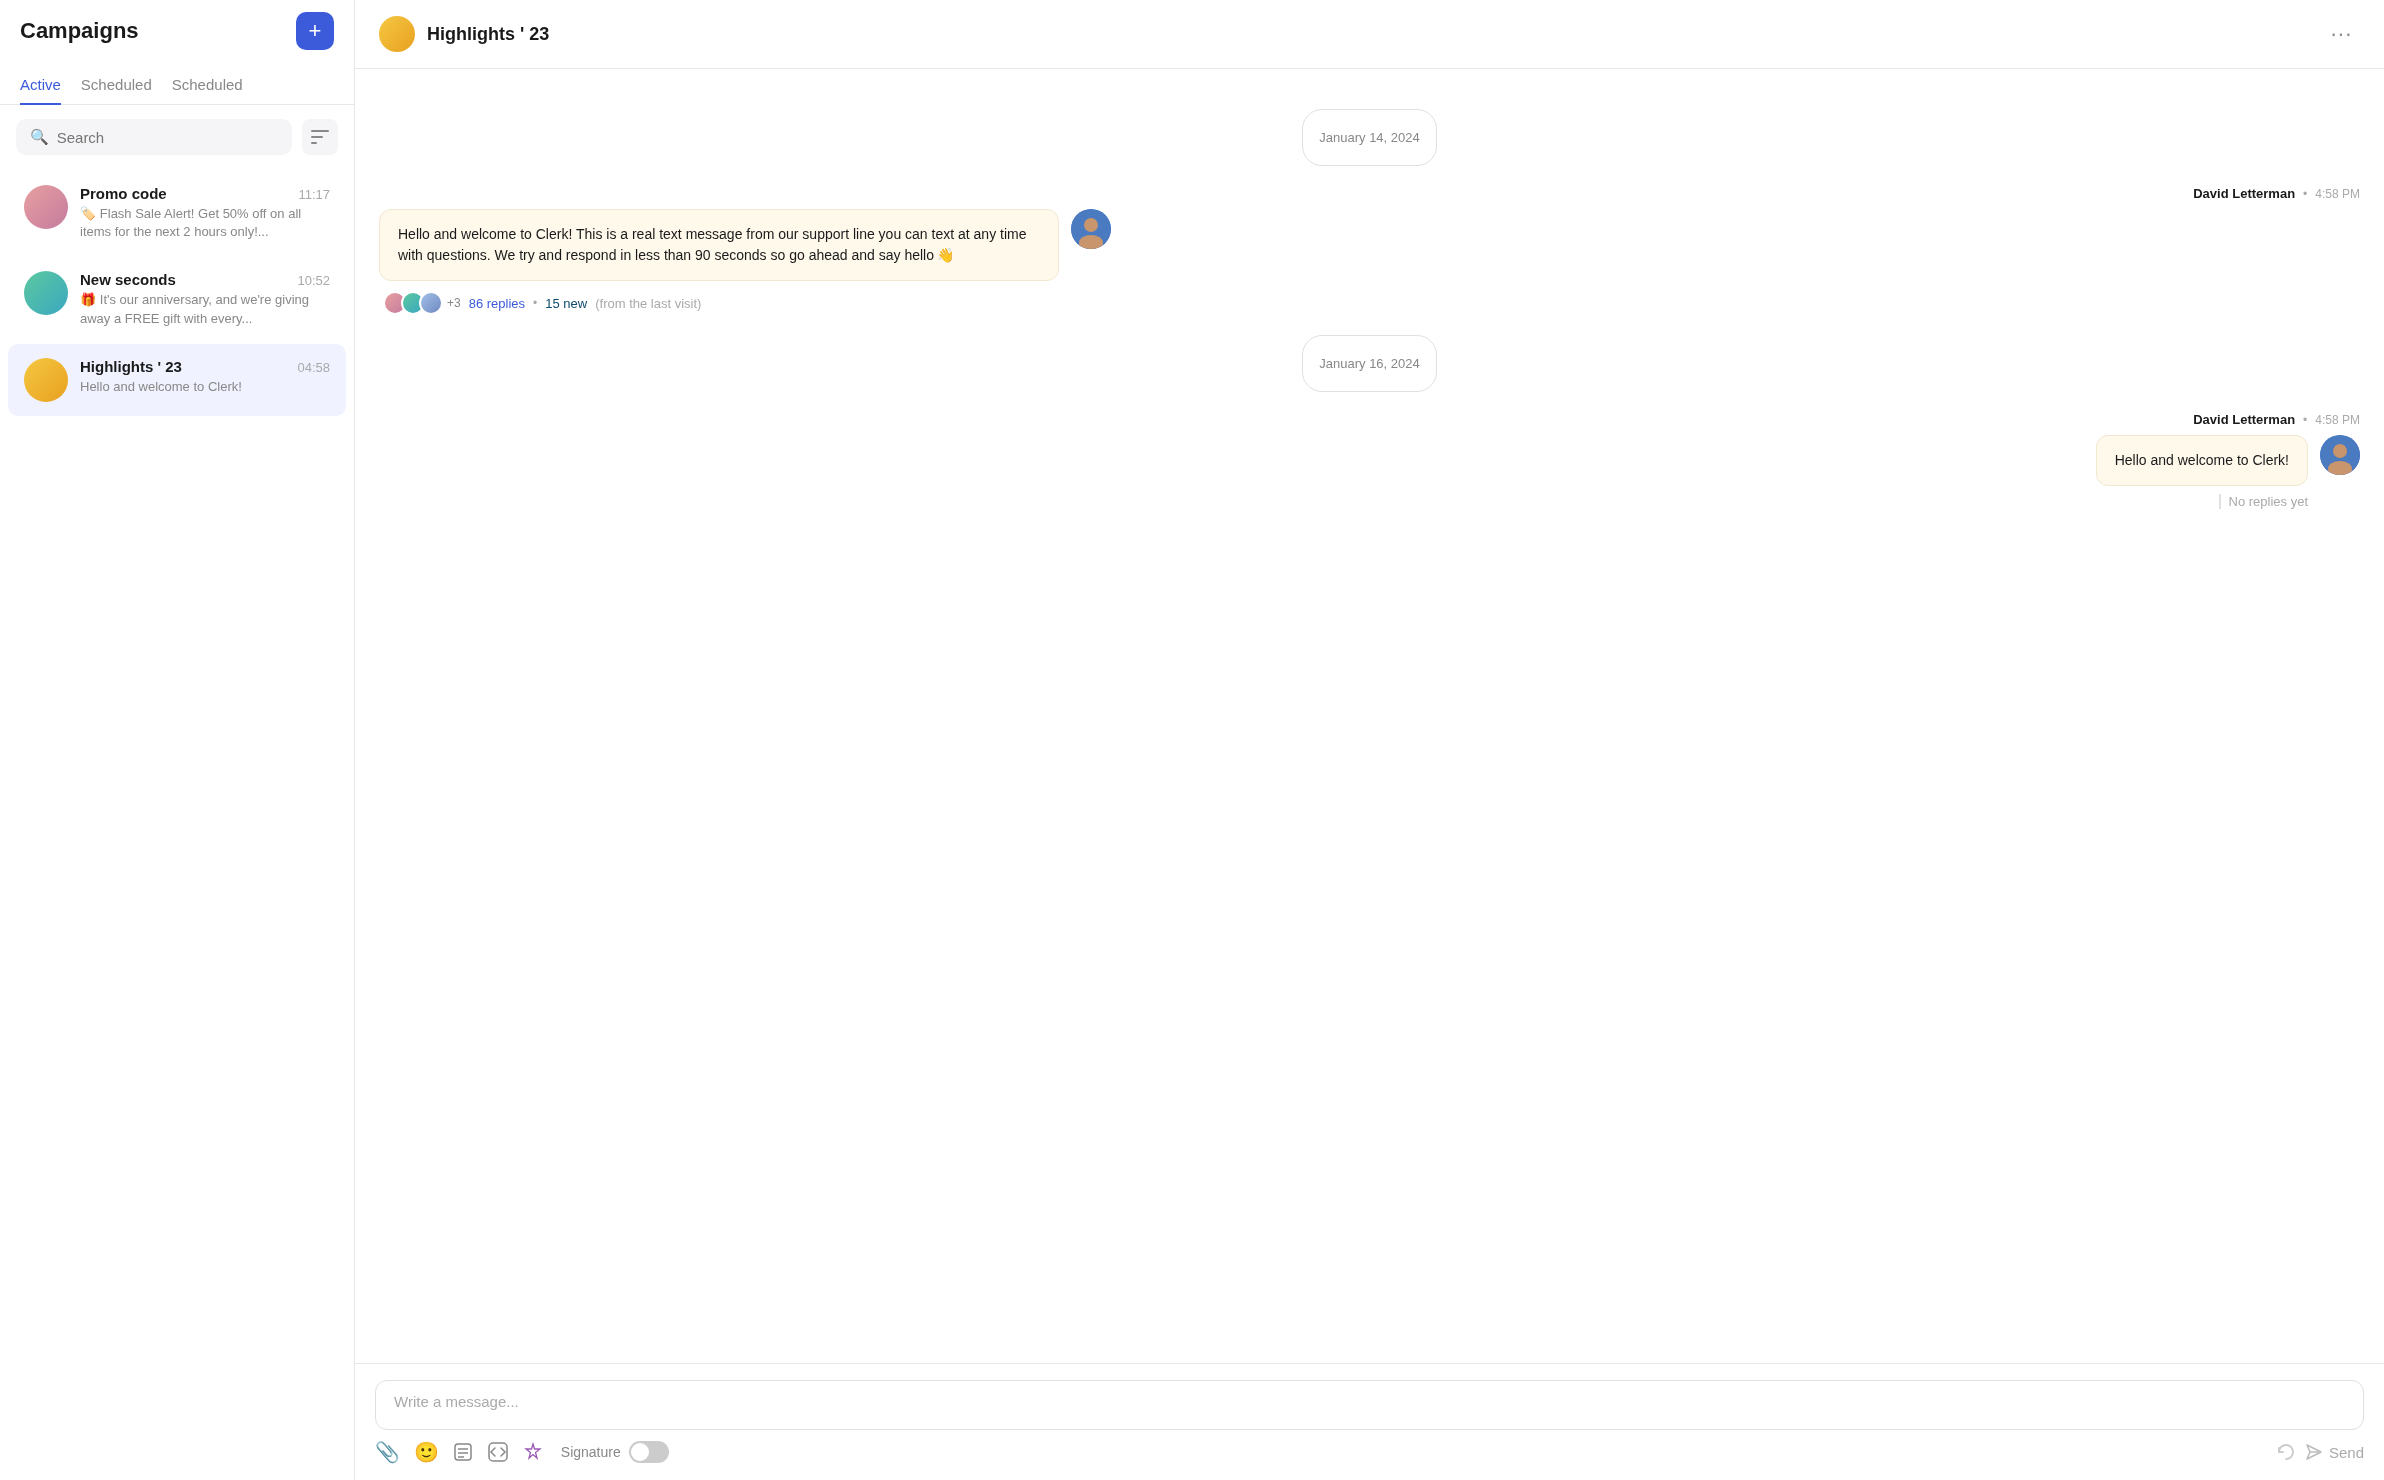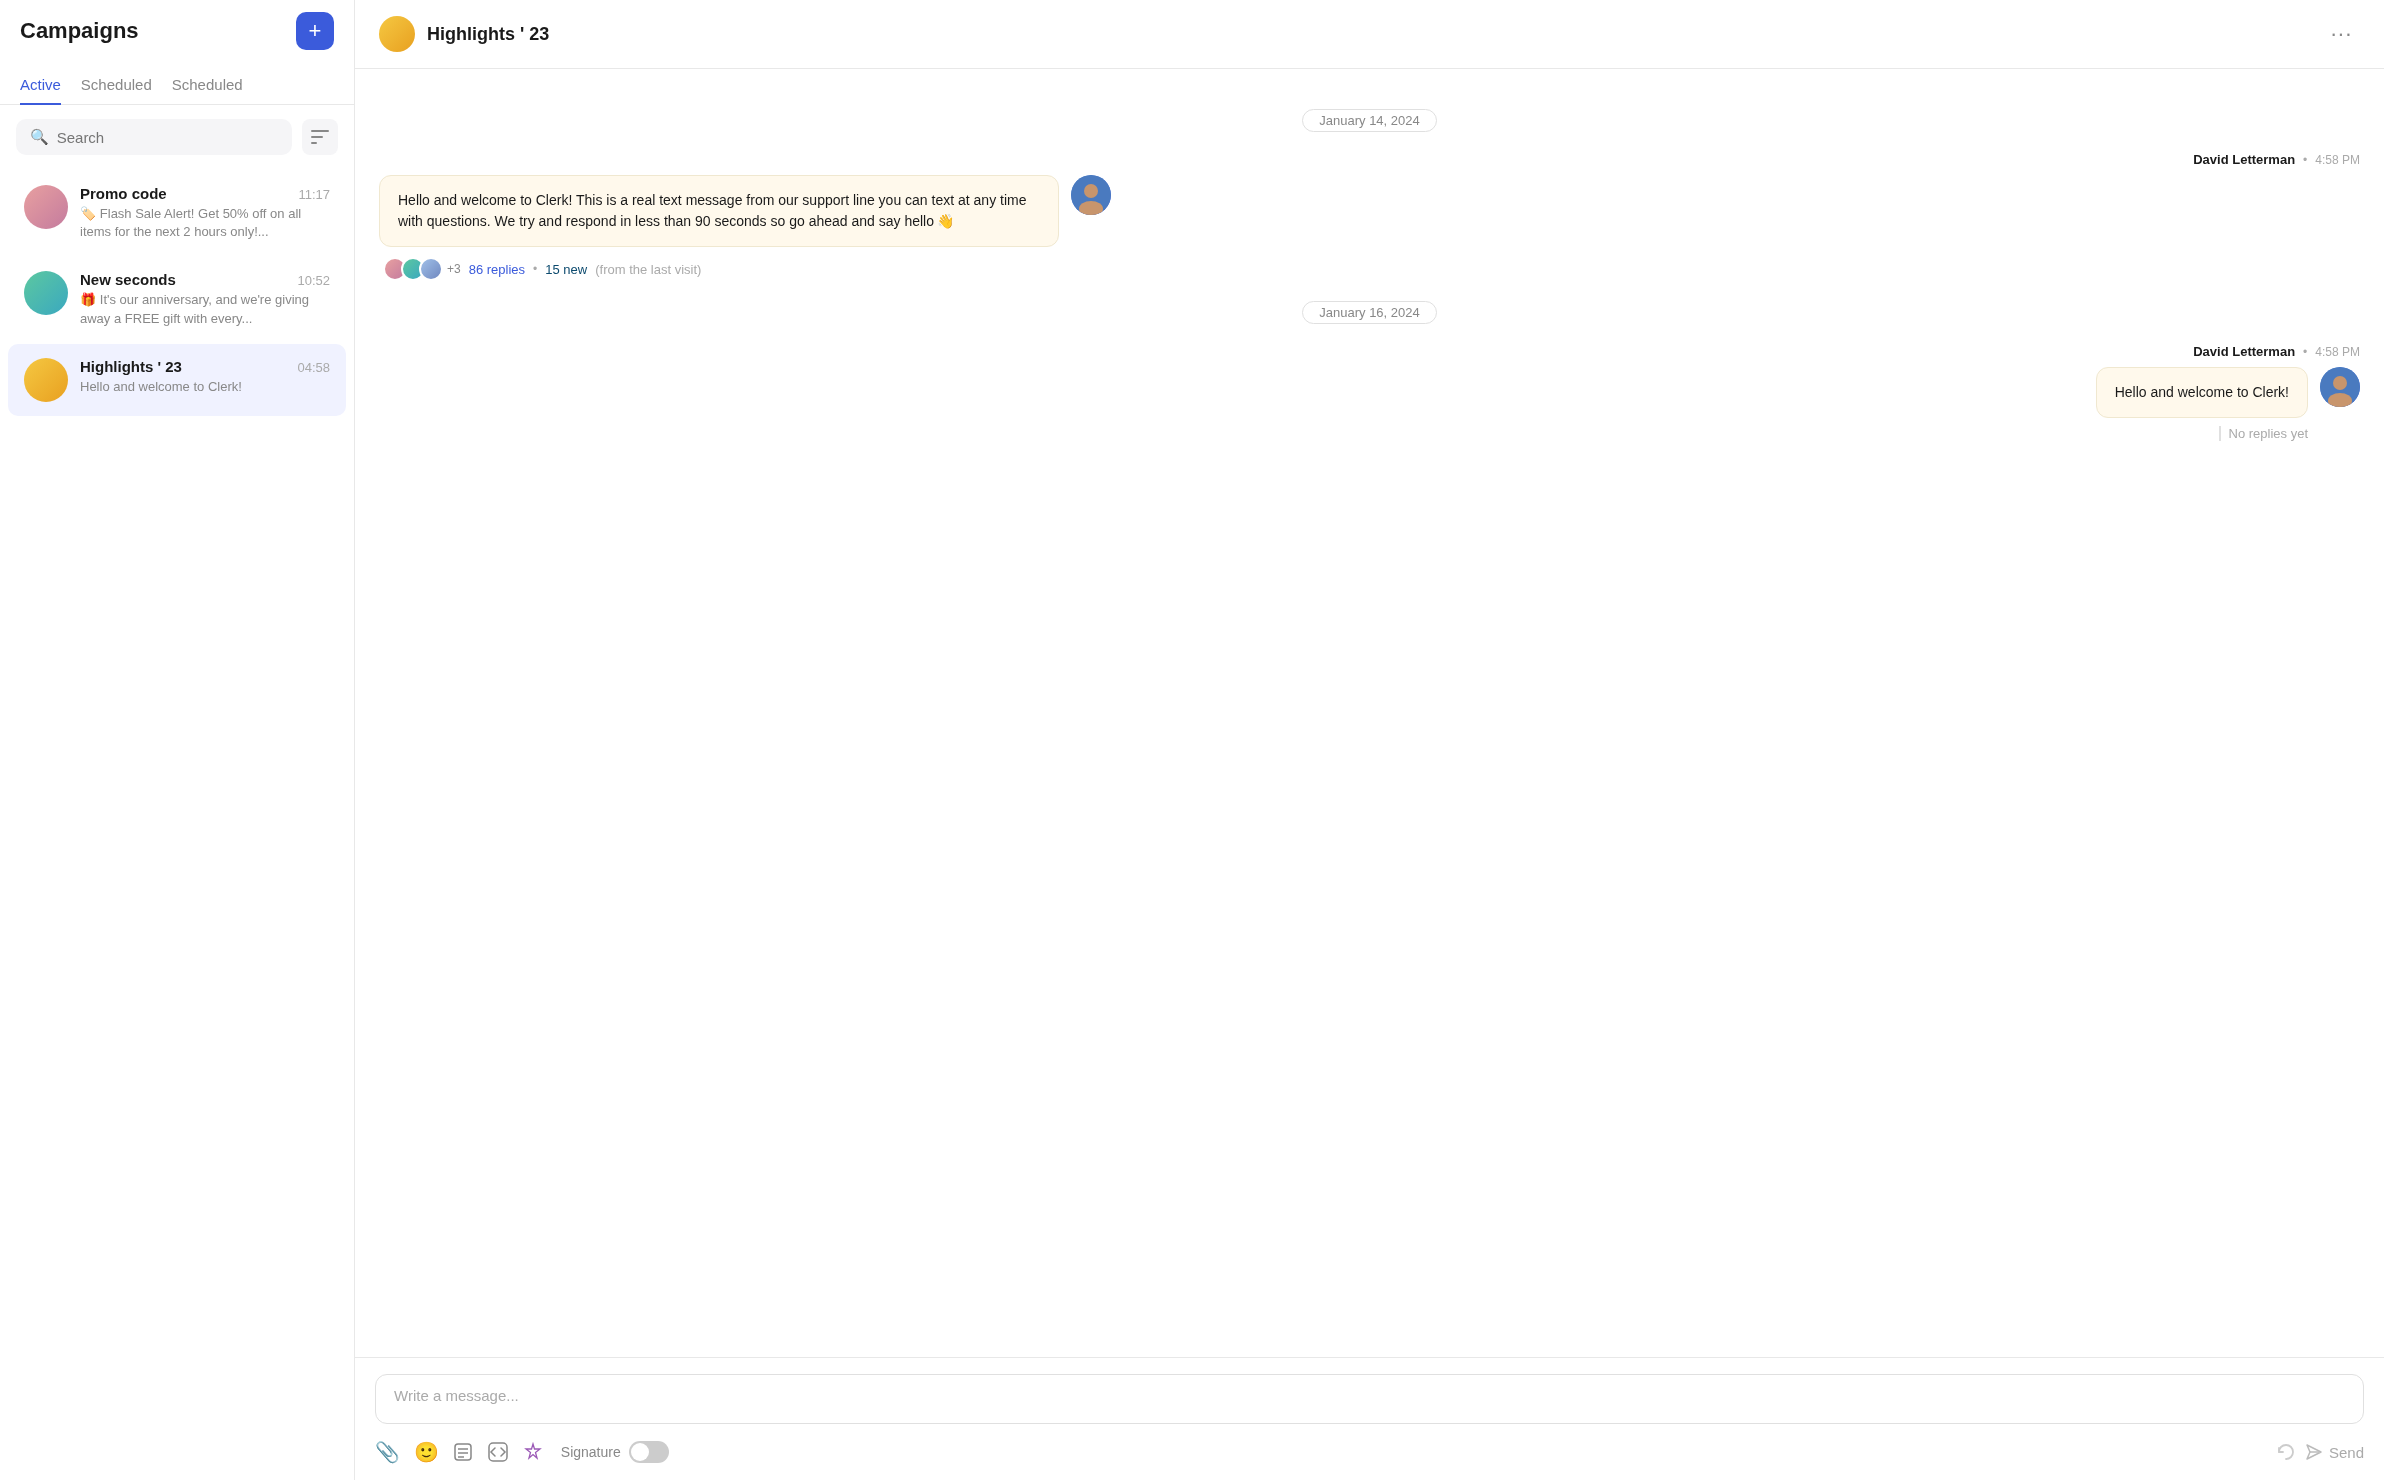--- a/index.html
+++ b/index.html
@@ -34,21 +34,21 @@
     .main { flex: 1; display: flex; flex-direction: column; height: 100vh; }
     .main-header { display: flex; align-items: center; justify-content: space-between; padding: 16px 24px; border-bottom: 1px solid #e8e8e8; }
     .main-header-left { display: flex; align-items: center; gap: 12px; }
     .header-avatar { width: 36px; height: 36px; border-radius: 50%; background: linear-gradient(135deg, #f5c842, #e8a020); }
     .header-title { font-size: 18px; font-weight: 600; color: #1a1a1a; }
     .more-btn { background: none; border: none; cursor: pointer; font-size: 22px; color: #888; padding: 4px 8px; }
 
     
     .messages-area { flex: 1; overflow-y: auto; padding: 20px 0; }
     .date-divider { display: flex; justify-content: center; margin: 20px 0; }
-    .date-badge { background: #fff; border: 1px solid #e0e0e0; border-radius: 20px; padding: 3px 16px; font-size: 13px; color: #888; }
+    .date-badge { background: #fff; border: 1px solid #e0e0e0; border-radius: 20px; padding: 20px 16px; font-size: 13px; color: #888; }
     .message-group { padding: 0 24px; margin-bottom: 16px; }
     .message-meta { display: flex; align-items: center; justify-content: flex-end; gap: 8px; margin-bottom: 8px; }
     .message-sender { font-size: 13px; font-weight: 600; color: #1a1a1a; }
     .message-time { font-size: 12px; color: #aaa; }
     .message-row { display: flex; align-items: flex-start; gap: 12px; }
     .message-row.right { flex-direction: row-reverse; }
     .message-bubble { max-width: 680px; background: #fff9ec; border-radius: 12px; padding: 14px 18px; font-size: 14px; color: #1a1a1a; line-height: 1.5; border: 1px solid #f0e8d0; }
     .message-bubble.right-bubble { background: #fff9ec; }
     .user-avatar-msg { width: 40px; height: 40px; border-radius: 50%; flex-shrink: 0; overflow: hidden; background: #555; }
     .replies-row { display: flex; align-items: center; gap: 8px; margin-top: 10px; padding-left: 0; }
@@ -213,21 +213,21 @@
           <div class="message-bubble right-bubble">
             <span>Hello and welcome to Clerk!</span>
           </div>
           <div class="no-replies" style="margin-top:8px;padding-left:8px;border-left:2px solid #e0e0e0;font-size:13px;color:#aaa;">No replies yet</div>
         </div>
       </div>
     </div>
   </div>
 
   <div class="composer">
-    <div style="border: 1px solid rgb(224, 224, 224); border-radius: 12px; padding: 12px 18px; margin-bottom: 16px; min-height: 50px; font-size: 15px; color: rgb(170, 170, 170);" contenteditable="true">
+    <div style="border: 1px solid rgb(224, 224, 224); border-radius: 12px; padding: 12px 18px; margin-bottom: 10px; min-height: 50px; font-size: 15px; color: rgb(170, 170, 170);" contenteditable="true">
       <span>Write a message...</span>
     </div>
     <div class="composer-toolbar">
       <button class="toolbar-icon" title="Attach">📎</button>
       <button class="toolbar-icon" title="Emoji">🙂</button>
       <button class="toolbar-icon" title="Notes">
         <svg width="20" height="20" viewBox="0 0 20 20" fill="none">
           <rect x="2" y="2" width="16" height="16" rx="3" stroke="#888" stroke-width="1.5"></rect>
           <line x1="5" y1="7" x2="15" y2="7" stroke="#888" stroke-width="1.5"></line>
           <line x1="5" y1="11" x2="15" y2="11" stroke="#888" stroke-width="1.5"></line>

